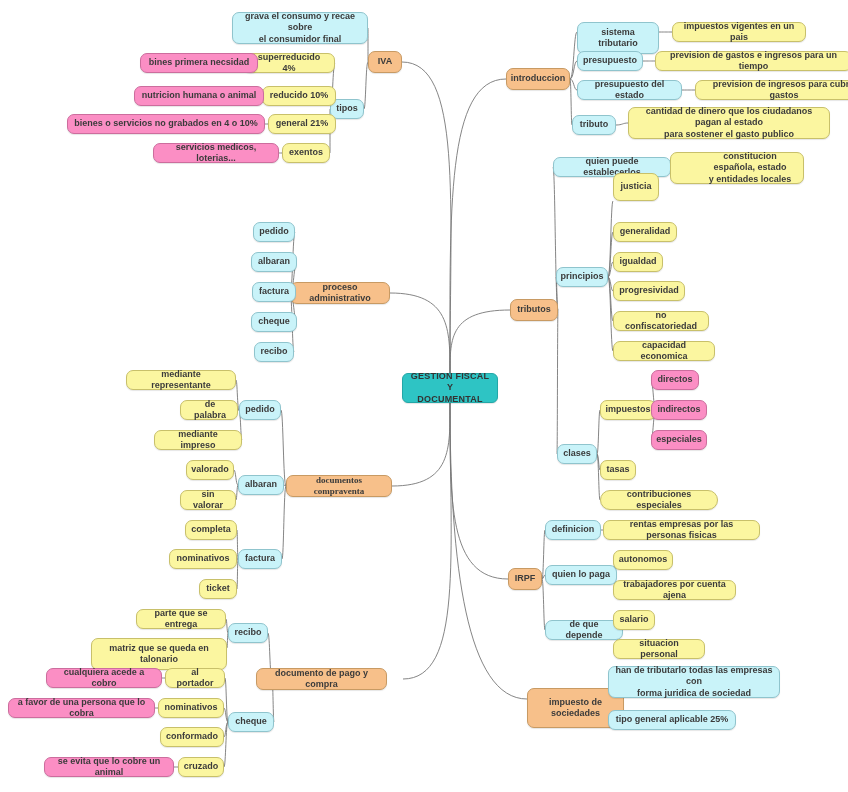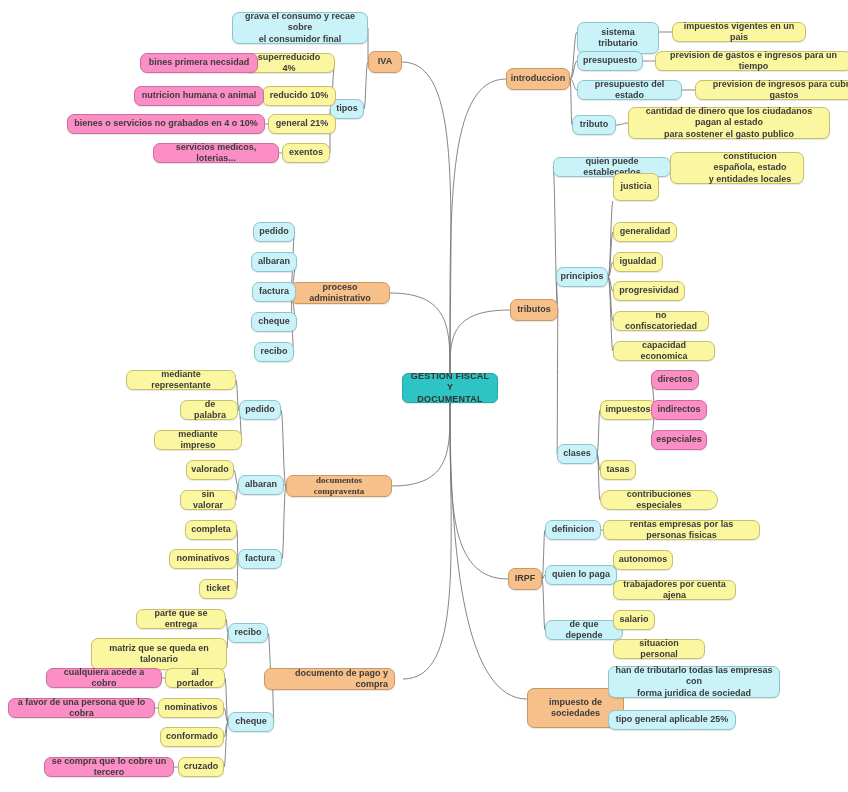--- a/index.html
+++ b/index.html
@@ -183,26 +183,26 @@
       <div class="node lvl3" style="left: 126px; top: 370px; width: 110px; height: 20px;">mediante representante</div>
       <div class="node lvl3" style="left: 180px; top: 400px; width: 58px; height: 20px; padding-left: 8px;">de palabra</div>
       <div class="node lvl3" style="left: 154px; top: 430px; width: 88px; height: 20px;">mediante impreso</div>
       <div class="node lvl2" style="left: 238px; top: 475px; width: 46px; height: 20px;">albaran</div>
       <div class="node lvl3" style="left: 186px; top: 460px; width: 48px; height: 20px;">valorado</div>
       <div class="node lvl3" style="left: 180px; top: 490px; width: 56px; height: 20px;">sin valorar</div>
       <div class="node lvl2" style="left: 238px; top: 549px; width: 44px; height: 20px;">factura</div>
       <div class="node lvl3" style="left: 185px; top: 520px; width: 52px; height: 20px;">completa</div>
       <div class="node lvl3" style="left: 169px; top: 549px; width: 68px; height: 20px;">nominativos</div>
       <div class="node lvl3" style="left: 199px; top: 579px; width: 38px; height: 20px;">ticket</div>
-      <div class="node lvl1" style="left: 264px; top: 668px; width: 131px; height: 22px; text-align: right;">documento de pago y compra</div>
+      <div class="node lvl1" style="left: 256px; top: 668px; width: 131px; height: 22px;">documento de pago y compra</div>
       <div class="node lvl2" style="left: 228px; top: 623px; width: 40px; height: 20px;">recibo</div>
       <div class="node lvl3" style="left: 136px; top: 609px; width: 90px; height: 20px;">parte que se entrega</div>
       <div class="node lvl3" style="left: 91px; top: 638px; width: 136px; height: 32px;">matriz que se queda en talonario</div>
       <div class="node lvl2" style="left: 228px; top: 712px; width: 46px; height: 20px;">cheque</div>
       <div class="node lvl3" style="left: 165px; top: 668px; width: 60px; height: 20px;">al portador</div>
       <div class="node lvl4" style="left: 46px; top: 668px; width: 116px; height: 20px;">cualquiera acede a cobro</div>
       <div class="node lvl3" style="left: 158px; top: 698px; width: 66px; height: 20px;">nominativos</div>
       <div class="node lvl4" style="left: 8px; top: 698px; width: 147px; height: 20px;">a favor de una persona que lo cobra</div>
       <div class="node lvl3" style="left: 160px; top: 727px; width: 64px; height: 20px;">conformado</div>
       <div class="node lvl3" style="left: 178px; top: 757px; width: 46px; height: 20px;">cruzado</div>
-      <div class="node lvl4" style="left: 44px; top: 757px; width: 130px; height: 20px;">se compra que lo cobre un tercero</div>
+      <div class="node lvl4" style="left: 44px; top: 757px; width: 130px; height: 20px;">se evita que lo cobre un animal</div>
     </div>
 </div>
 
 </body></html>

